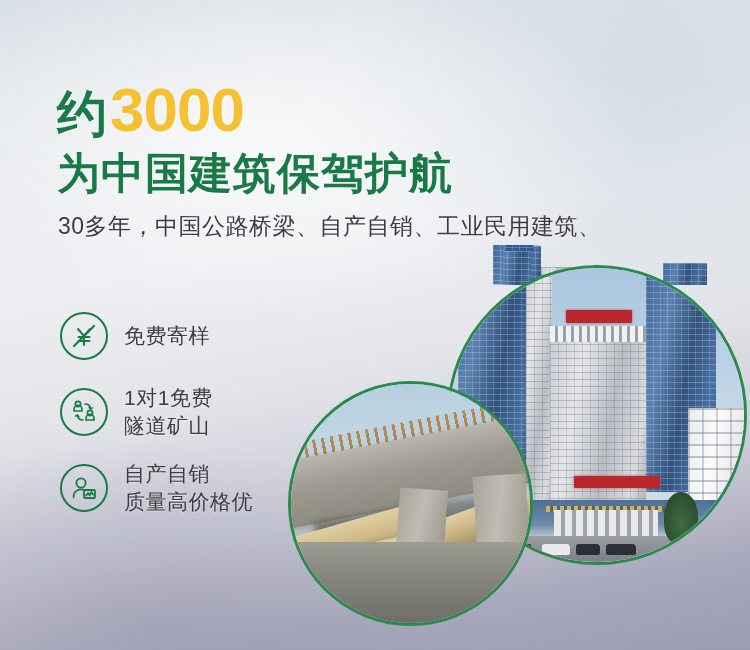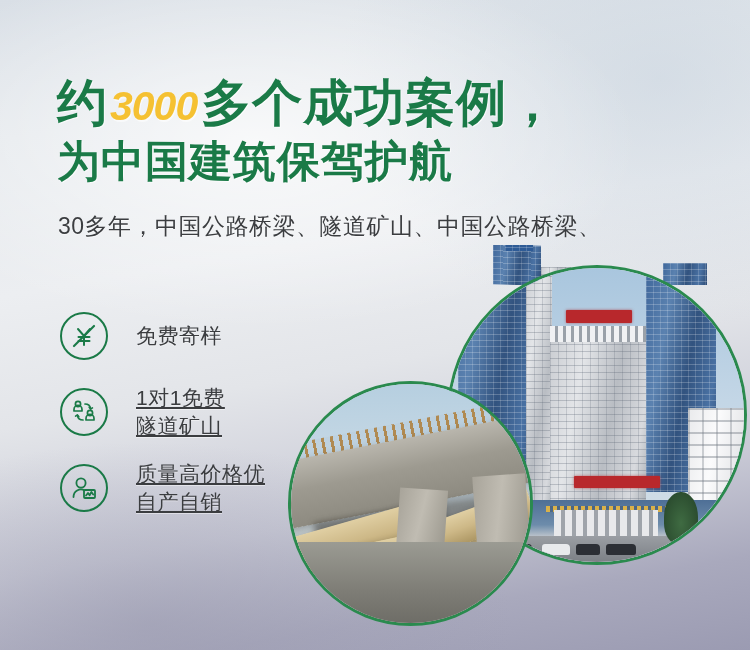--- a/index.html
+++ b/index.html
@@ -41,21 +41,21 @@
     line-height:1.02;
     white-space:nowrap;
   }
   .hl-line1 { display:flex; align-items:baseline; }
   .hl-green {
     font-size:50px; font-weight:bold; color:#1a7a47;
     letter-spacing:1px;
     text-shadow:1px 1px 0 rgba(255,255,255,.65);
   }
   .hl-number {
-    font-size:41px; font-weight:bold; font-style:italic;
+    font-size:62px; font-weight:bold; 
     color:#f5c132; letter-spacing:-1px;
     padding:0 4px 0 2px;
     text-shadow:1px 2px 0 rgba(255,255,255,.55);
     text-align:right;
   }
   .hl-line2 {
     font-size:43px; font-weight:bold; color:#1a7a47;
     letter-spacing:1px; margin-top:11px;
     text-shadow:1px 1px 0 rgba(255,255,255,.65);
   }
@@ -84,29 +84,29 @@
   }
   .feat-icon {
     width:48px; height:48px; flex:0 0 48px;
     border:2.5px solid #1a7a47;
     border-radius:50%;
     display:flex; align-items:center; justify-content:center;
     background:transparent;
   }
   .feat-icon svg { display:block; }
   .feat-text {
-    margin-left:28px;
+    margin-left:16px;
     color:#3b3d40;
     font-size:21px;
     line-height:1.35;
     letter-spacing:.5px;
     white-space:nowrap;
     text-shadow:0 1px 0 rgba(255,255,255,.45);
   }
-  .feat-text .l2 { display:block;text-decoration:underline; }
+  .feat-text .l2 { display:block; }
 
   
   .photo {
     position:absolute;
     border-radius:50%;
     overflow:hidden;
     border:3px solid #2a8a4e;
   }
   
   .photo-building {
@@ -272,27 +272,26 @@
       <div class="brg-pier" style="left:78%; top:38%; width:22%; height:58%; transform:rotate(-4deg);"></div>
 
       <div class="brg-rubble"></div>
     </div>
   </div>
 
   <div class="headline">
     <div class="hl-line1">
       <span class="hl-green">约</span>
       <span class="hl-number">3000</span>
-      <span class="hl-green">多个成功案例，</span>
     </div>
     <div class="hl-line2">为中国建筑保驾护航</div>
   </div>
 
   <div class="subtitle">
-    <div>30多年，中国公路桥梁、隧道矿山、中国公路桥梁、</div>
+    <div>30多年，中国公路桥梁、自产自销、工业民用建筑、</div>
   </div>
 
   <div class="features">
 
     <div class="feature">
       <span class="feat-icon">
         <svg width="30" height="30" viewBox="0 0 30 30" fill="none" stroke="#1a7a47" stroke-width="2" stroke-linecap="round">
           <path d="M9 8 L15 15 L21 8"></path>
           <path d="M9.5 16 H20.5"></path>
           <path d="M9.5 20 H20.5"></path>
@@ -327,20 +326,20 @@
     <div class="feature">
       <span class="feat-icon">
         <svg width="32" height="32" viewBox="0 0 32 32" fill="none" stroke="#1a7a47" stroke-width="1.8" stroke-linecap="round" stroke-linejoin="round">
           <circle cx="13" cy="11" r="4.6"></circle>
           <path d="M5.5 25 a7.5 7.5 0 0 1 11 -6.6"></path>
           <rect x="16" y="18" width="11" height="8" rx="1"></rect>
           <path d="M18 23.5 l2 -2.5 1.6 2.2 1.8 -3.2 1.8 2.6"></path>
         </svg>
       </span>
       <span class="feat-text">
+        <span class="l2">自产自销</span>
         <span class="l2">质量高价格优</span>
-        <span class="l2">自产自销</span>
       </span>
     </div>
 
 
   </div>
 </div>
 
 </body></html>

